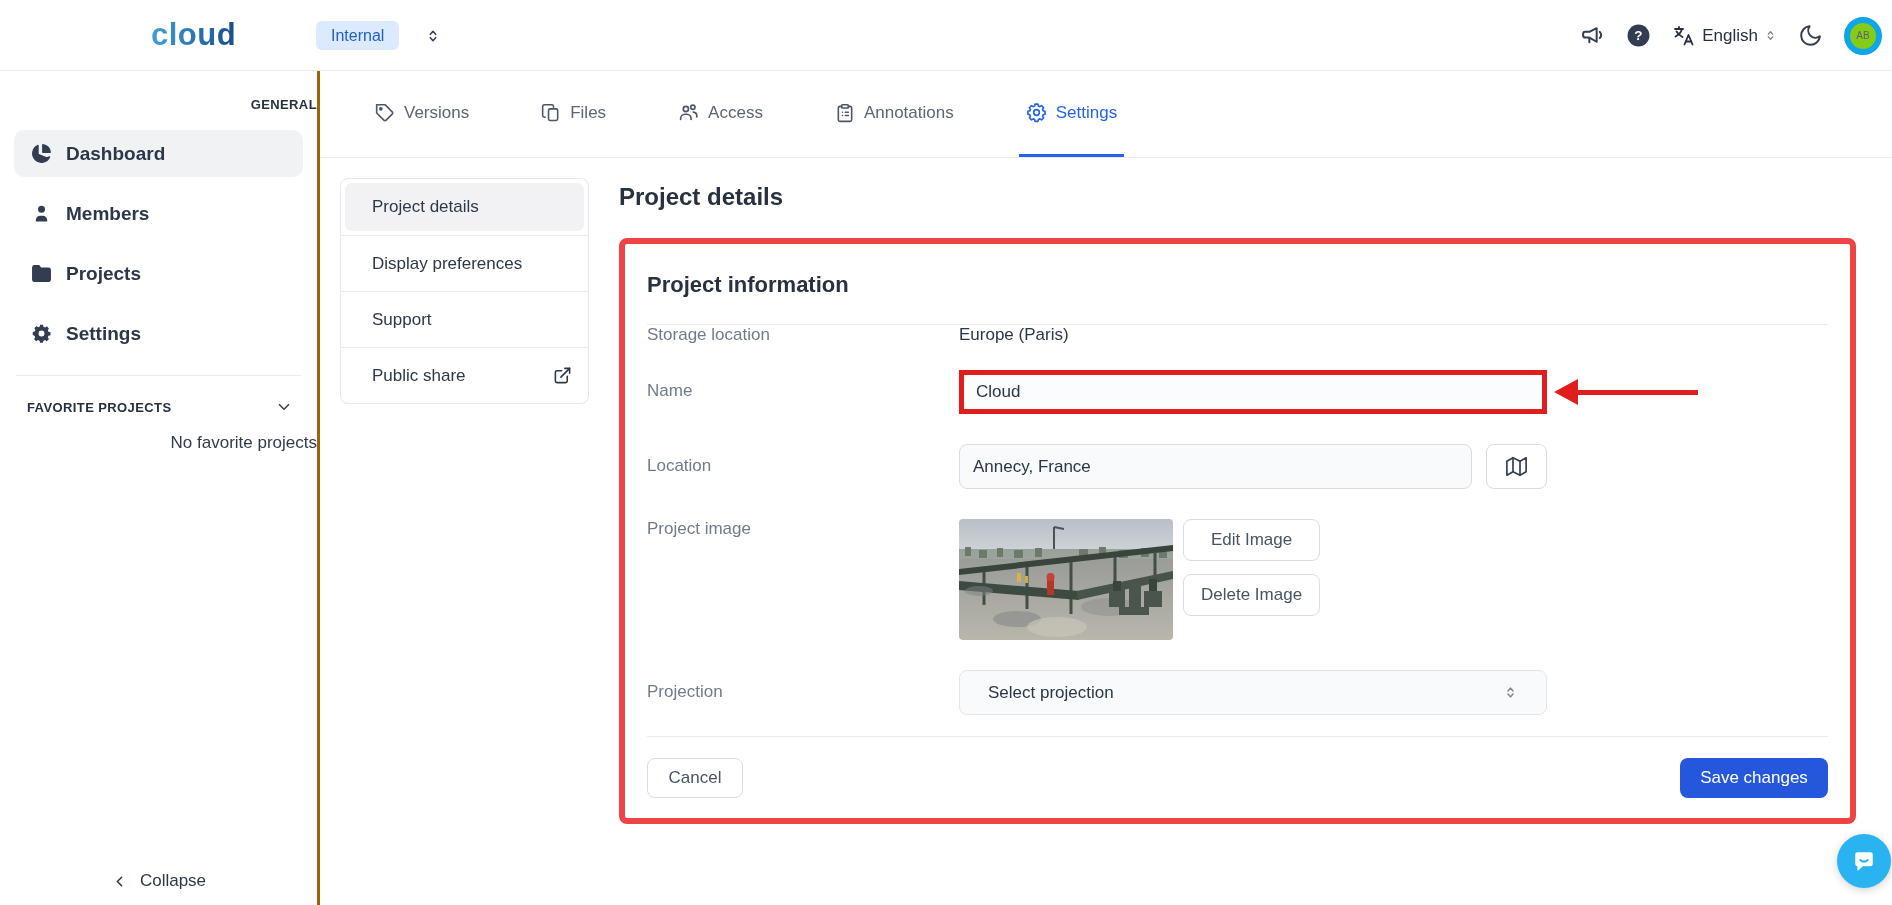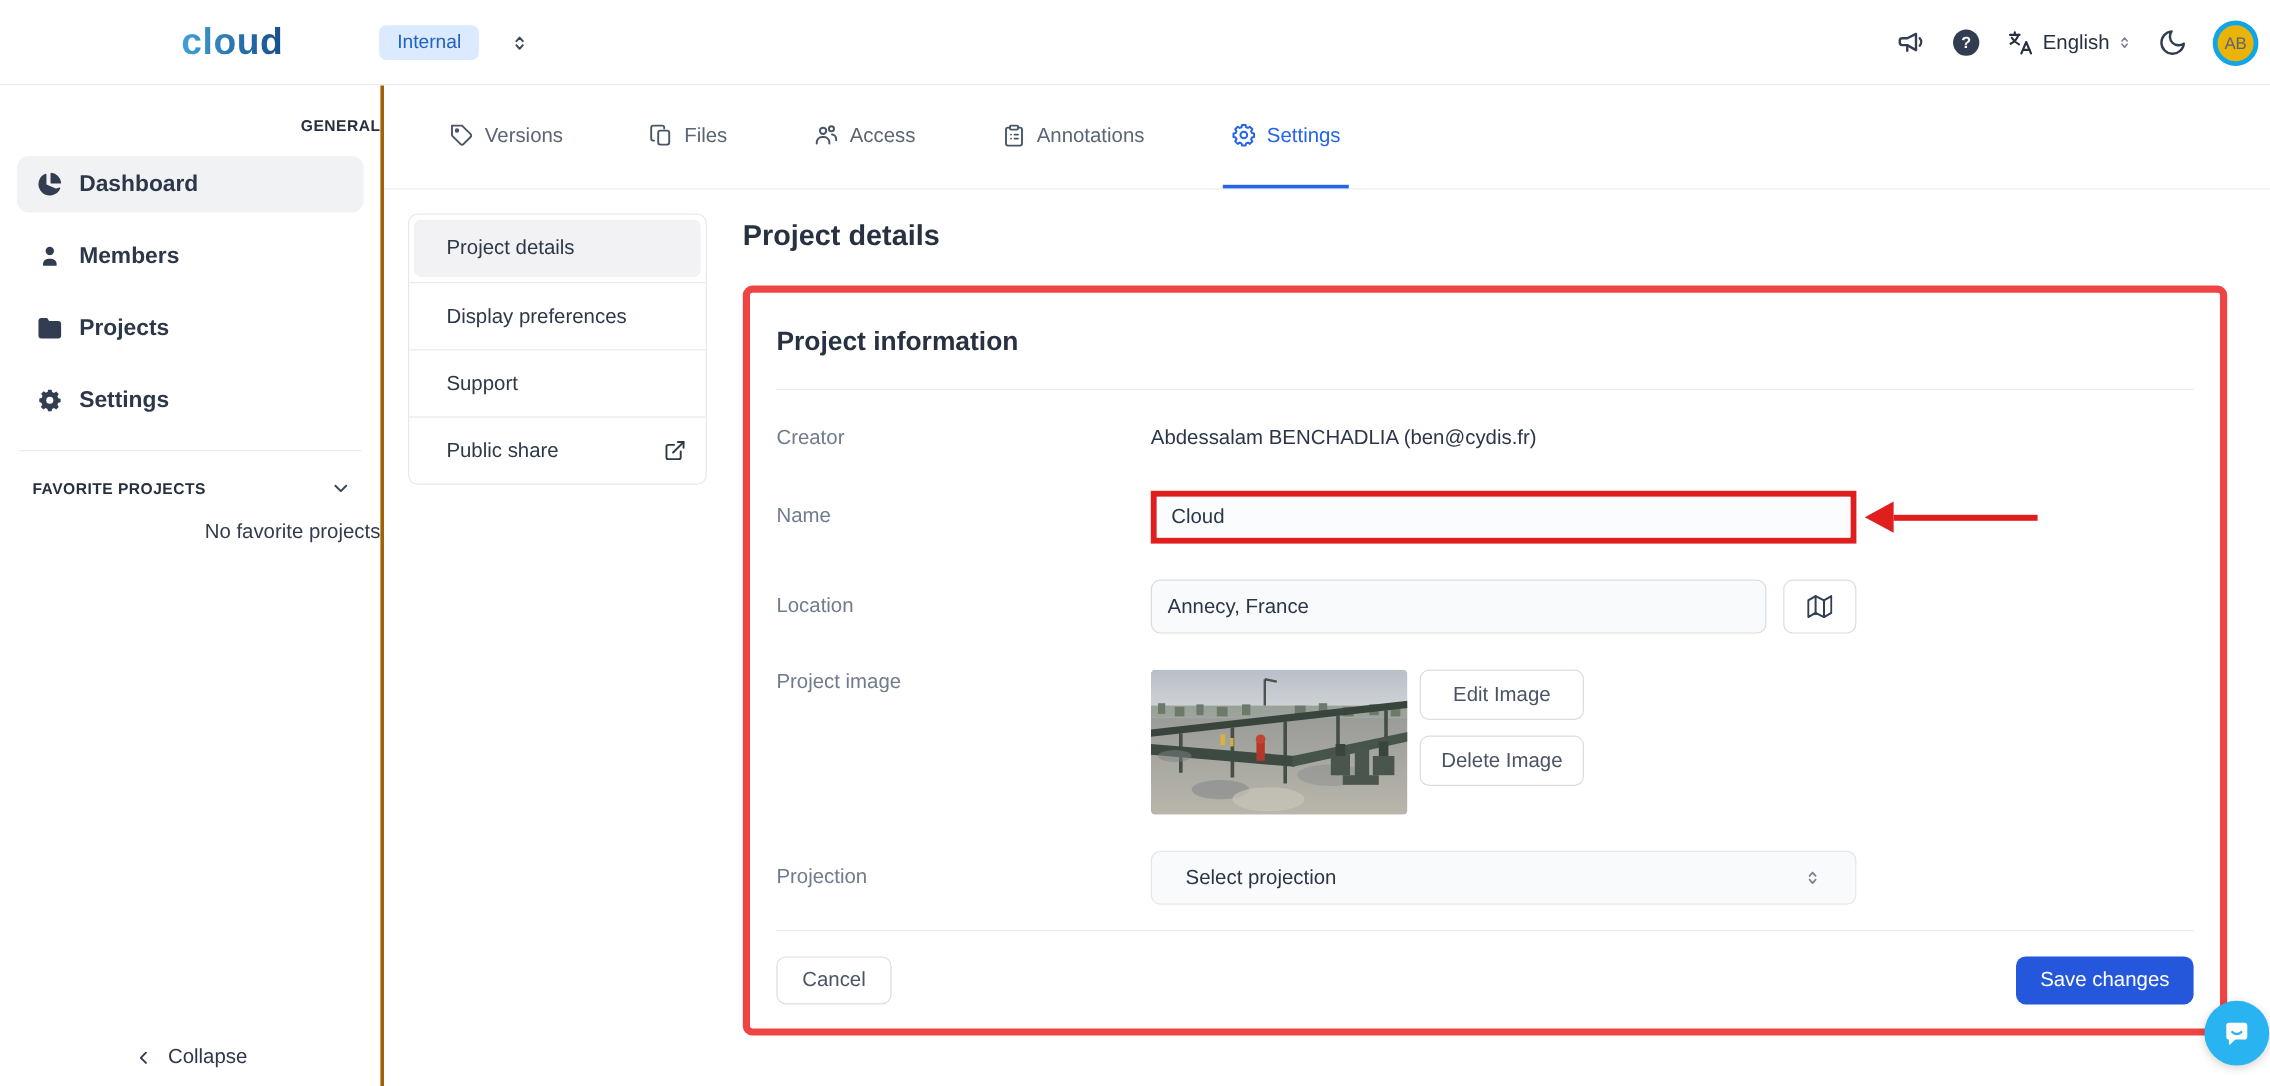--- a/index.html
+++ b/index.html
@@ -11,22 +11,22 @@
   .topbar { position:absolute; left:0; top:0; width:1892px; height:71px; background:#fff;
     border-bottom:1px solid #e9ebee; z-index:5; }
   .logo { position:absolute; left:151px; top:17px; font-size:31px; font-weight:700; letter-spacing:.5px;
     background:linear-gradient(90deg,#41a0d8,#174e8c); -webkit-background-clip:text; background-clip:text; color:transparent; }
   .ws-group { position:absolute; left:316px; top:21px; display:flex; align-items:center; gap:26px; }
   .ws-badge { background:#dbeafe; color:#2160c6; font-size:16px; font-weight:500;
     padding:5px 15px; border-radius:6px; line-height:19px; }
   .topbar-right { position:absolute; right:10px; top:0; height:71px; display:flex; align-items:center; gap:21px; }
   .icon-btn { display:flex; align-items:center; justify-content:center; cursor:pointer; }
   .lang-group { display:flex; align-items:center; gap:6px; font-size:17px; color:#27303f; cursor:pointer; }
-  .avatar { width:38px; height:38px; border-radius:50%; background:#eab308; border:4px solid #0ea5e9;
-    display:flex; align-items:center; justify-content:center; font-size:14px; color:#5a6473; font-weight:500; }
+  .avatar { width:38px; height:38px; border-radius:50%; background:#84cc16; border:6px solid #0ea5e9;
+    display:flex; align-items:center; justify-content:center; font-size:10px; color:#5a6473; font-weight:500; }
 
   
   .sidebar { position:absolute; left:0; top:71px; width:320px; height:834px; background:#fff;
     border-right:3px solid #a16207;text-align:right; }
   .side-section { margin:26px 0 18px 27px; font-size:13px; font-weight:700; color:#26303f; letter-spacing:.4px; }
   .nav-item { display:flex; align-items:center; gap:14px; height:47px; margin:0 14px 13px 14px;
     padding-left:17px; border-radius:10px; font-size:19px; font-weight:600; color:#2c3749; cursor:pointer; }
   .nav-item.active { background:#f1f2f4; }
   .side-divider { height:1px; background:#e9ebee; margin:18px 16px 0 16px; }
   .fav-head { display:flex; align-items:center; justify-content:space-between;
@@ -282,25 +282,25 @@
       </div>
     </div>
 
     <div class="main-col">
       <div class="page-title">Project details</div>
 
       <div class="card">
         <div class="card-title">Project information</div>
         <div class="hr"></div>
 
-        <div class="frow row-creator">
-          <div class="flabel">Creator</div>
-          <div class="fvalue">Abdessalam BENCHADLIA (ben@cydis.fr)</div>
-        </div>
-
+
+        <div class="frow row-storage">
+          <div class="flabel">Storage location</div>
+          <div class="fvalue">Europe (Paris)</div>
+        </div>
 
         <div class="frow row-name">
           <div class="flabel">Name</div>
           <div class="fvalue">
             <div class="name-frame">
               <input type="text" value="Cloud" style="">
             </div>
             <div class="red-arrow">
               <span class="head"></span>
               <span class="shaft"></span>

